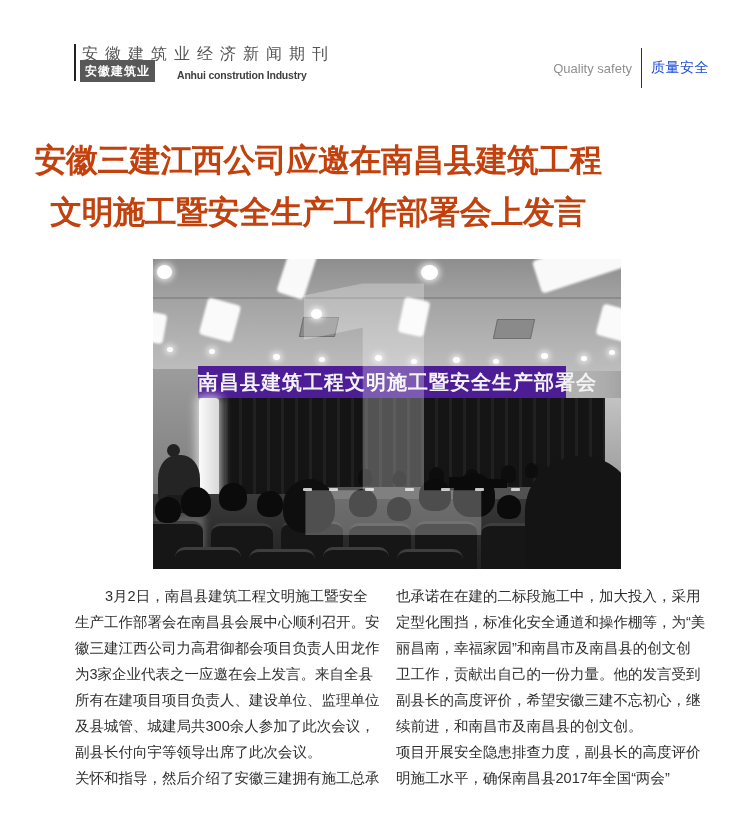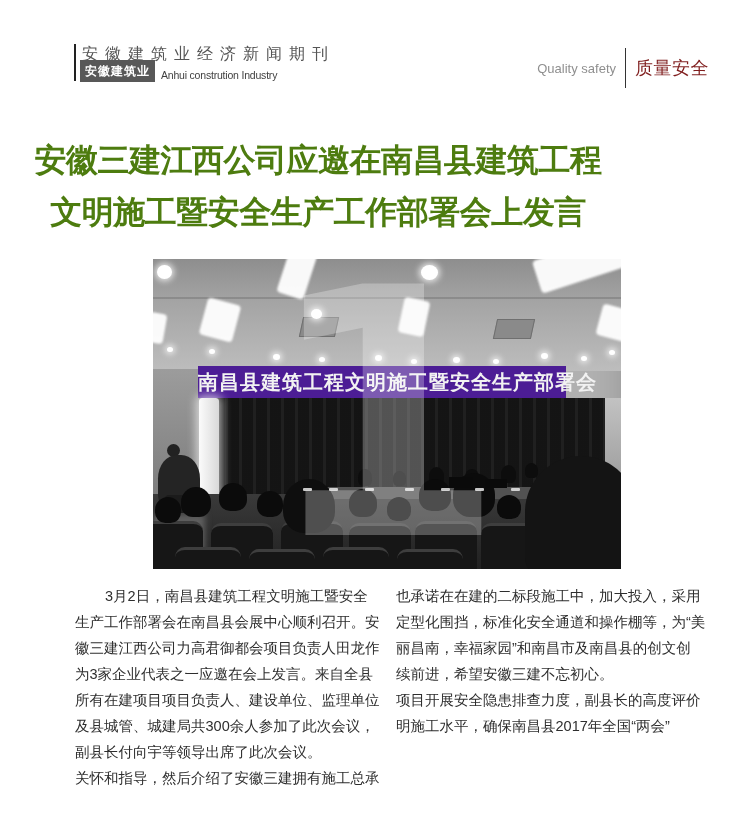--- a/index.html
+++ b/index.html
@@ -7,28 +7,28 @@
   .page {
     position:relative; width:744px; height:827px; background:#ffffff;
     overflow:hidden; font-family:"Liberation Sans", sans-serif; color:#2e2e2e;
   }
 
   
   .mast-bar { position:absolute; left:74px; top:44px; width:2px; height:37px; background:#222; }
   .mast-line1 { position:absolute; left:82px; top:44px; font-size:16px; letter-spacing:7px; color:#555; white-space:nowrap; }
   .mast-row2 { position:absolute; left:80px; top:60px; display:flex; align-items:flex-end; }
   .mast-box { background:#585858; color:#fff; font-size:12px; font-weight:bold; letter-spacing:1px; padding:3px 5px 2px 5px; white-space:nowrap; }
-  .mast-en { font-size:10.5px; font-weight:normal; color:#3f3f3f; letter-spacing:-0.2px; margin-left:6px; padding-bottom:1px; white-space:nowrap; }
+  .mast-en { font-size:10.5px; font-weight:bold; color:#3f3f3f; letter-spacing:-0.2px; margin-left:22px; padding-bottom:1px; white-space:nowrap; }
   .section { position:absolute; right:35px; top:48px; display:flex; align-items:center; }
   .sec-en { font-size:13px; color:#8f8f8f; padding-right:9px; white-space:nowrap; }
   .sec-bar { width:1px; height:40px; background:#333; }
-  .sec-cn { font-size:18px; color:#7f1d1d; padding-left:9px; letter-spacing:0.5px; white-space:nowrap; }
-
-  
-  .title { position:absolute; left:0; top:134px; width:636px; text-align:center; font-weight:bold; color:#4d7c0f; }
+  .sec-cn { font-size:14px; color:#1d4ed8; padding-left:9px; letter-spacing:0.5px; white-space:nowrap; }
+
+  
+  .title { position:absolute; left:0; top:134px; width:636px; text-align:center; font-weight:bold; color:#c2410c; }
   .tline { display:block; font-size:32px; line-height:52px; letter-spacing:-0.5px; white-space:nowrap; }
 
   
   .photo { position:absolute; left:153px; top:259px; width:468px; height:310px; overflow:hidden;
            background:#b0b0b0; box-shadow:inset 0 0 30px rgba(0,0,0,0.15); }
   .photo * { position:absolute; }
   .ceiling { left:0; top:0; width:468px; height:112px;
              background:linear-gradient(180deg,#8e8e8e 0%,#a4a4a4 38%,#bdbdbd 100%); }
   .ceil-step { left:0; top:38px; width:468px; height:2px; background:rgba(0,0,0,0.14); }
   .lpanel { background:#ffffff; border-radius:4px; filter:blur(1.2px); opacity:.95; }
@@ -207,18 +207,20 @@
     <div class="bodyline">为3家企业代表之一应邀在会上发言。来自全县</div>
     <div class="bodyline">所有在建项目项目负责人、建设单位、监理单位</div>
     <div class="bodyline">及县城管、城建局共300余人参加了此次会议，</div>
     <div class="bodyline">副县长付向宇等领导出席了此次会议。</div>
     <div class="bodyline">关怀和指导，然后介绍了安徽三建拥有施工总承</div>
   </div>
   <div class="col col-right">
     <div class="bodyline">也承诺在在建的二标段施工中，加大投入，采用</div>
     <div class="bodyline">定型化围挡，标准化安全通道和操作棚等，为“美</div>
     <div class="bodyline">丽昌南，幸福家园”和南昌市及南昌县的创文创</div>
-    <div class="bodyline">续前进，希望安徽三建不忘初心。</div>
+    <div class="bodyline">卫工作，贡献出自己的一份力量。他的发言受到</div>
+    <div class="bodyline">副县长的高度评价，希望安徽三建不忘初心，继</div>
+    <div class="bodyline">续前进，和南昌市及南昌县的创文创。</div>
     <div class="bodyline">项目开展安全隐患排查力度，副县长的高度评价</div>
     <div class="bodyline">明施工水平，确保南昌县2017年全国“两会”</div>
   </div>
 
 </div>
 
 </body></html>

